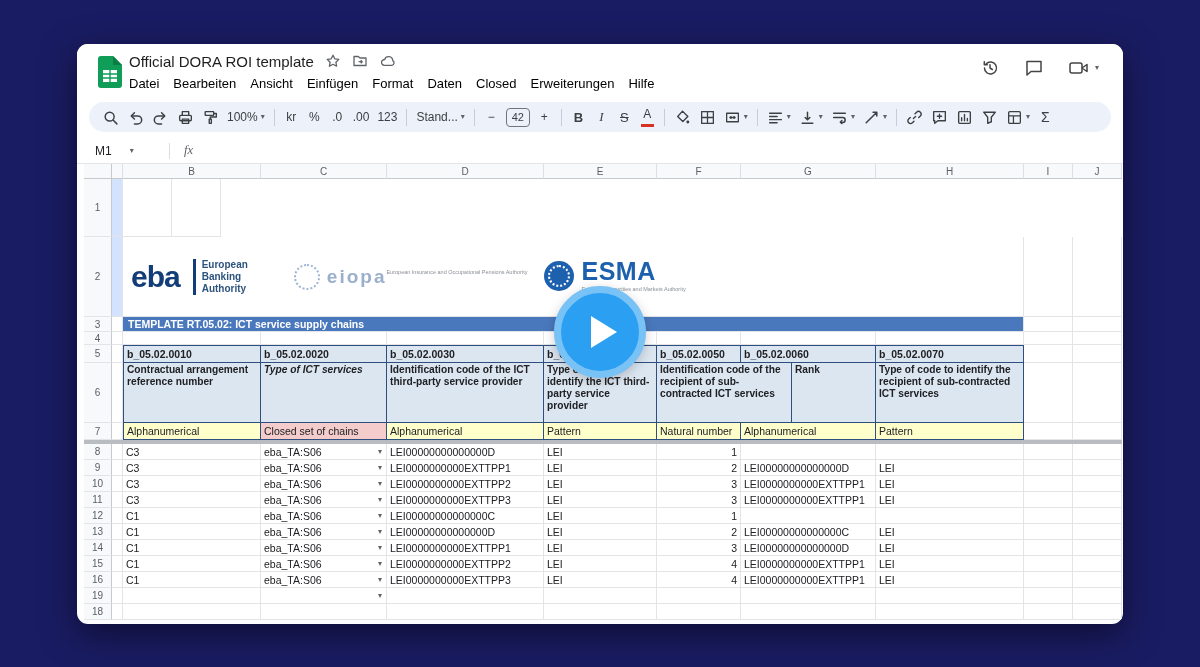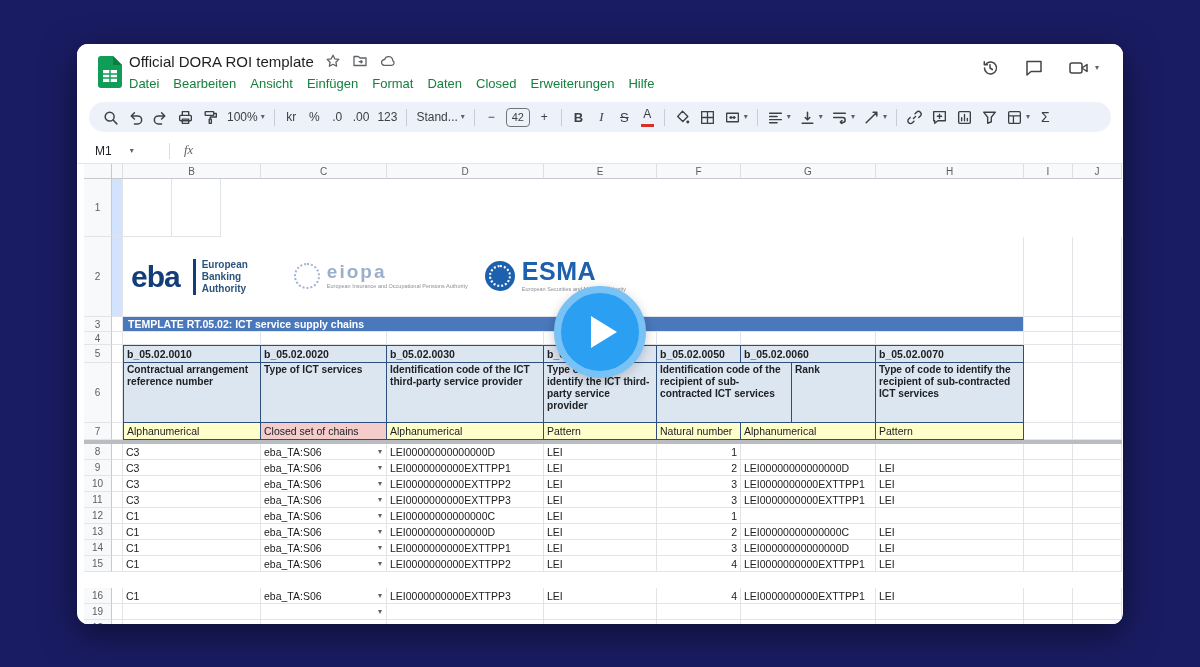--- a/index.html
+++ b/index.html
@@ -8,21 +8,21 @@
   .window{position:absolute;left:77px;top:44px;width:1046px;height:580px;background:#fff;border-radius:11px;overflow:hidden;box-shadow:0 10px 34px rgba(0,0,0,.5)}
 
   
   .titlebar{position:absolute;left:0;top:0;width:100%;height:56px;background:#fff}
   .sheets-logo{position:absolute;left:21px;top:12px;width:24px;height:32px}
   .title-block{position:absolute;left:52px;top:7px}
   .title-row{display:flex;align-items:center;gap:11px;height:20px}
   .doc-title{font-size:15px;color:#1f1f1f;white-space:nowrap}
   .t-icon{display:inline-flex;align-items:center;justify-content:center}
   .menubar{display:flex;margin-top:3px;margin-left:-7px}
-  .menu-item{font-size:13px;color:#15803d;padding:2px 7px;border-radius:4px;white-space:nowrap}
+  .menu-item{font-size:13px;color:#000000;padding:2px 7px;border-radius:4px;white-space:nowrap}
   .titlebar-right{position:absolute;right:24px;top:14px;display:flex;align-items:center;gap:24px}
   .meet-group{display:flex;align-items:center;gap:5px}
   .caret{font-size:8px;color:#5f6368;line-height:1}
 
   
   .toolbar{position:absolute;left:12px;top:58px;width:1022px;height:30px;background:#edf2fa;border-radius:15px;display:flex;align-items:center;padding:0 10px;gap:2px;overflow:hidden}
   .ti{display:inline-flex;align-items:center;justify-content:center;min-width:21px;height:24px;padding:0 3px;border-radius:4px;color:#3c4043;font-size:12px;flex:none;gap:3px}
   .ti svg{display:block}
   .sep{width:1px;height:17px;background:#c7cdd8;margin:0 4px;flex:none}
   .size-box{border:1px solid #70757a;border-radius:4px;width:24px;height:19px;font-size:11px;display:inline-flex;align-items:center;justify-content:center;color:#3c4043;margin:0 2px;flex:none}
@@ -57,21 +57,21 @@
   .num{justify-content:flex-end}
   .dd{margin-left:auto;font-size:8px;color:#5f6368;padding-right:1px}
   .frozen-divider{height:4px;width:1038px;background:#b9bdc2}
 
   
   .logos{gap:46px;padding-left:8px}
   .logo{display:flex;align-items:center;gap:7px}
   .eba-word{font-size:30px;font-weight:700;color:#123d78;line-height:.85;letter-spacing:-1px;padding-right:6px}
   .eba-lines{border-left:3px solid #123d78;padding-left:6px;font-size:10px;font-weight:700;color:#2d547f;line-height:1.2}
   .eu-emblem{width:26px;height:26px;border-radius:50%;border:2px dotted #9fb4d4;flex:none}
-  .eio-col{display:flex;flex-direction:column}
+  .eio-col{display:flex;flex-direction:row}
   .eio-word{font-size:19px;font-weight:700;color:#9aafcc;letter-spacing:2px;line-height:1}
   .logo-caption{font-size:5.5px;color:#8a8f96;max-width:112px;line-height:1.35;margin-top:2px}
   .esma-emblem{width:30px;height:30px;border-radius:50%;background:#1c60ae;display:flex;align-items:center;justify-content:center;flex:none}
   .esma-emblem::after{content:"";width:18px;height:18px;border-radius:50%;border:2px dotted #fff}
   .esma-col{display:flex;flex-direction:column}
   .esma-word{font-size:25px;font-weight:700;color:#1c60ae;line-height:1;letter-spacing:.5px}
 
   
   .play-overlay{position:absolute;left:477px;top:242px;width:92px;height:92px;border-radius:50%;background:#2b9ff2;border:7px solid #79c2f6;display:flex;align-items:center;justify-content:center;z-index:50;box-shadow:0 3px 12px rgba(0,0,0,.2)}
   .play-tri{width:0;height:0;border-left:26px solid #fff;border-top:16px solid transparent;border-bottom:16px solid transparent;margin-left:7px}
@@ -372,21 +372,21 @@
         <div class="cell hdr bt" style="width: 84px;">b_05.02.0050</div>
         <div class="cell hdr bt" style="width: 135px;">b_05.02.0060</div>
         <div class="cell hdr bt" style="width: 148px;">b_05.02.0070</div>
         <div class="cell" style="width: 49px;"></div>
         <div class="cell" style="width: 49px;"></div>
       </div>
       <div class="srow" style="height: 60px;">
         <div class="rn" style="width: 28px;">6</div>
         <div class="cell" style="width: 11px;"></div>
         <div class="cell hdr desc bl" style="width: 138px;">Contractual arrangement reference number</div>
-        <div class="cell hdr desc" style="width: 126px;">Type of ICT services</div>
+        <div class="cell hdr desc" style="width: 126px; font-style: italic;">Type of ICT services</div>
         <div class="cell hdr desc" style="width: 157px;">Identification code of the ICT third-party service provider</div>
         <div class="cell hdr desc" style="width: 113px;">Type of code to identify the ICT third-party service provider</div>
         <div class="cell hdr desc" style="width: 135px;">Identification code of the recipient of sub-contracted ICT services</div>
         <div class="cell hdr desc" style="width: 84px;">Rank</div>
         <div class="cell hdr desc" style="width: 148px;">Type of code to identify the recipient of sub-contracted ICT services</div>
         <div class="cell" style="width: 49px;"></div>
         <div class="cell" style="width: 49px;"></div>
       </div>
       <div class="srow" style="height: 17px;">
         <div class="rn" style="width: 28px;">7</div>
@@ -499,21 +499,21 @@
         <div class="cell" style="width: 138px;">C1</div>
         <div class="cell" style="width: 126px;">eba_TA:S06<span class="dd">▾</span></div>
         <div class="cell" style="width: 157px;">LEI0000000000EXTTPP2</div>
         <div class="cell" style="width: 113px;">LEI</div>
         <div class="cell num" style="width: 84px;">4</div>
         <div class="cell" style="width: 135px;">LEI0000000000EXTTPP1</div>
         <div class="cell" style="width: 148px;">LEI</div>
         <div class="cell" style="width: 49px;"></div>
         <div class="cell" style="width: 49px;"></div>
       </div>
-      <div class="srow" style="height: 16px; margin-top: 16px;">
+      <div class="srow" style="height: 16px;">
         <div class="rn" style="width: 28px;">16</div>
         <div class="cell" style="width: 11px;"></div>
         <div class="cell" style="width: 138px;">C1</div>
         <div class="cell" style="width: 126px;">eba_TA:S06<span class="dd">▾</span></div>
         <div class="cell" style="width: 157px;">LEI0000000000EXTTPP3</div>
         <div class="cell" style="width: 113px;">LEI</div>
         <div class="cell num" style="width: 84px;">4</div>
         <div class="cell" style="width: 135px;">LEI0000000000EXTTPP1</div>
         <div class="cell" style="width: 148px;">LEI</div>
         <div class="cell" style="width: 49px;"></div>

